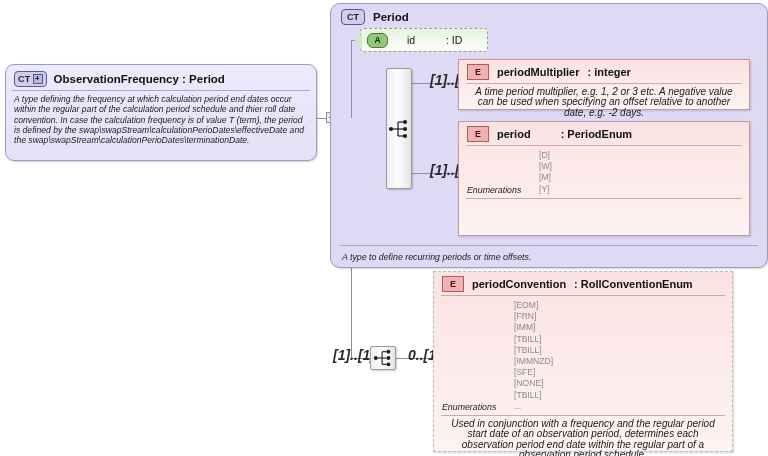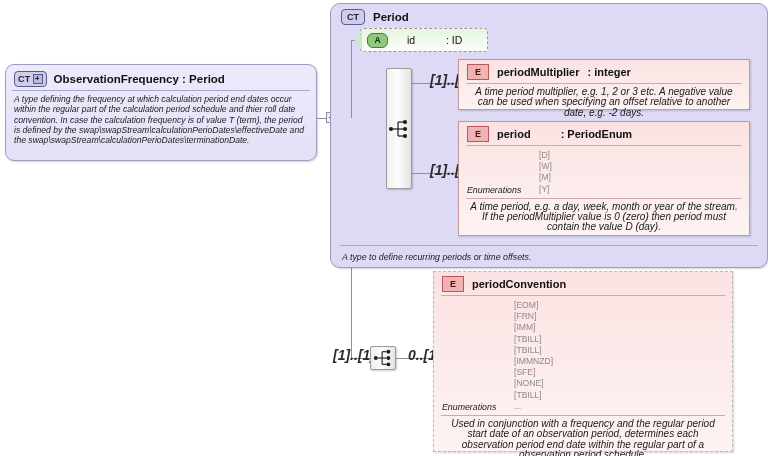--- a/index.html
+++ b/index.html
@@ -255,21 +255,20 @@
     <div class="enum-row">
       <span class="enum-label">Enumerations</span>
       <span class="enum-vals">
         <span>[D]</span>
         <span>[W]</span>
         <span>[M]</span>
         <span>[Y]</span>
       </span>
     </div>
     <div class="el-sep"></div>
-    <div class="el-desc">A time period, e.g. a day, week, month or year of the stream. If the periodMultiplier value is 0 (zero) then period must contain the value D (day).</div>
   </div>
 
   <div class="seq-small">
     <svg class="seq-ico" width="20" height="18" viewBox="0 0 22 20">
       <circle cx="3" cy="10" r="2.1" fill="#1a1a1a"></circle>
       <line x1="5" y1="10" x2="10" y2="10" stroke="#1a1a1a" stroke-width="1.2"></line>
       <line x1="10" y1="3" x2="10" y2="17" stroke="#1a1a1a" stroke-width="1.2"></line>
       <line x1="10" y1="3" x2="15" y2="3" stroke="#1a1a1a" stroke-width="1.2"></line>
       <line x1="10" y1="10" x2="15" y2="10" stroke="#1a1a1a" stroke-width="1.2"></line>
       <line x1="10" y1="17" x2="15" y2="17" stroke="#1a1a1a" stroke-width="1.2"></line>
@@ -278,20 +277,21 @@
       <circle cx="17" cy="17" r="2.1" fill="#1a1a1a"></circle>
     </svg>
   </div>
   <div class="ln lnh" style="left:396px;top:358px;width:38px;"></div>
   <div class="card" style="left:408px;top:347px;font-style:italic;">0..[1]</div>
 
   <div class="el-box dashed" style="left:433px;top:271px;width:300px;height:181px;">
     <div class="el-head">
       <span class="badge-e">E</span>
       <span class="el-name">periodConvention</span>
+      <span class="el-type">: RollConventionEnum</span>
     </div>
     <div class="el-sep"></div>
     <div class="enum-row">
       <span class="enum-label">Enumerations</span>
       <span class="enum-vals">
         <span>[EOM]</span>
         <span>[FRN]</span>
         <span>[IMM]</span>
         <span>[TBILL]</span>
         <span>[TBILL]</span>

